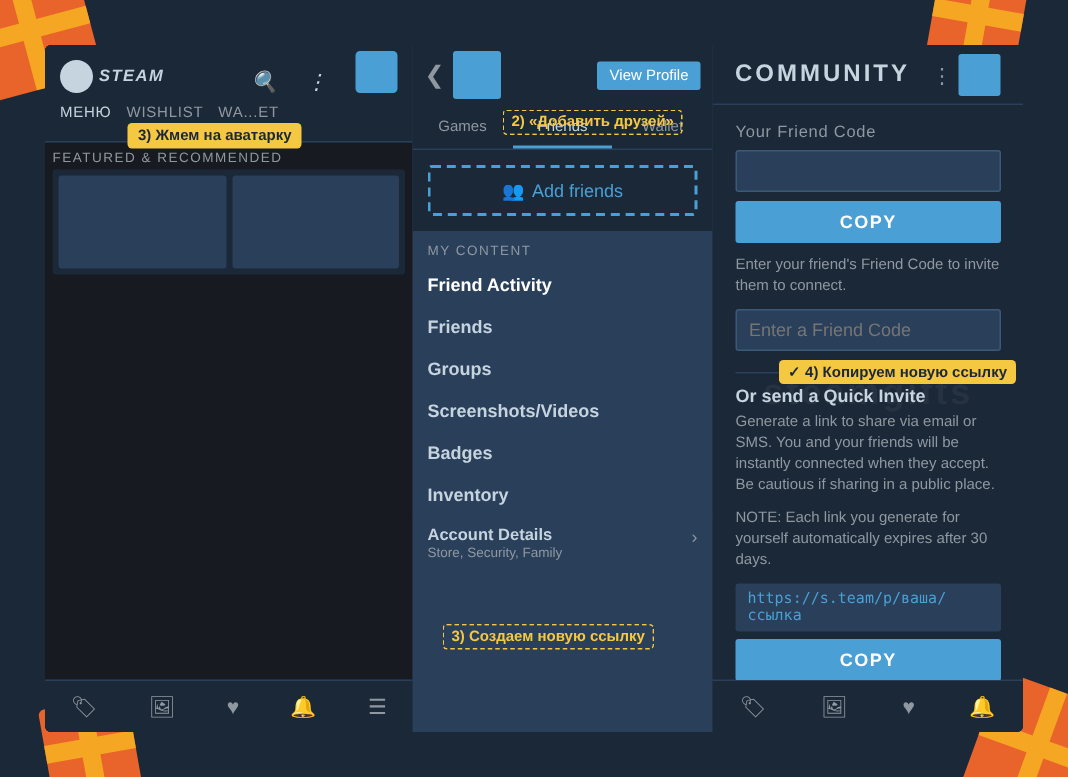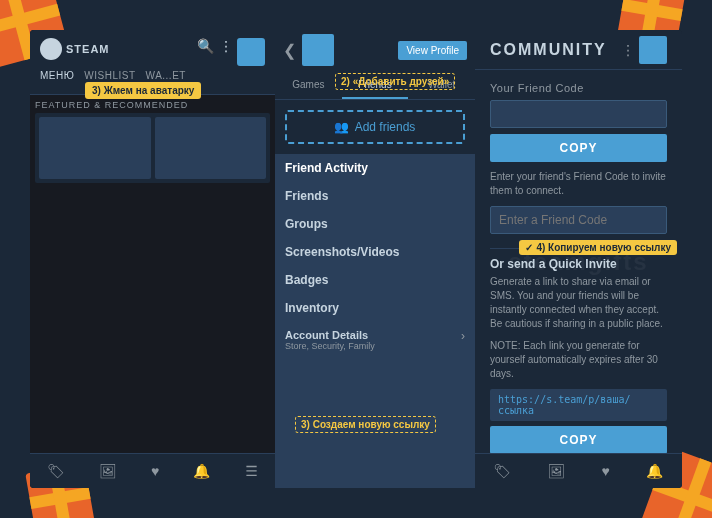--- a/index.html
+++ b/index.html
@@ -87,23 +87,24 @@
       display: flex;
       flex-direction: column;
       position: relative;
     }
 
     
     .steam-header {
       background: #1b2838;
       padding: 8px 10px;
       display: flex;
-      align-items: flex-start;
-      gap: 4px;
+      align-items: flex-end;
+      gap: 19px;
       height: 40px;
+      font-style: italic;
     }
     .steam-logo {
       display: flex;
       align-items: center;
       gap: 4px;
     }
     .steam-icon {
       width: 22px;
       height: 22px;
       background: #c6d4df;
@@ -591,20 +592,21 @@
       <div class="profile-tab">Wallet</div>
     </div>
 
     <div class="add-friends-wrap">
       <button class="add-friends-btn">
         <span>👥</span>
         <span>Add friends</span>
       </button>
     </div>
 
+    <div class="my-content-label">MY CONTENT</div>
 
     <div class="content-item active">Friend Activity</div>
     <div class="content-item">Friends</div>
     <div class="content-item">Groups</div>
     <div class="content-item">Screenshots/Videos</div>
     <div class="content-item">Badges</div>
     <div class="content-item">Inventory</div>
 
     <div class="account-item">
       <div>

